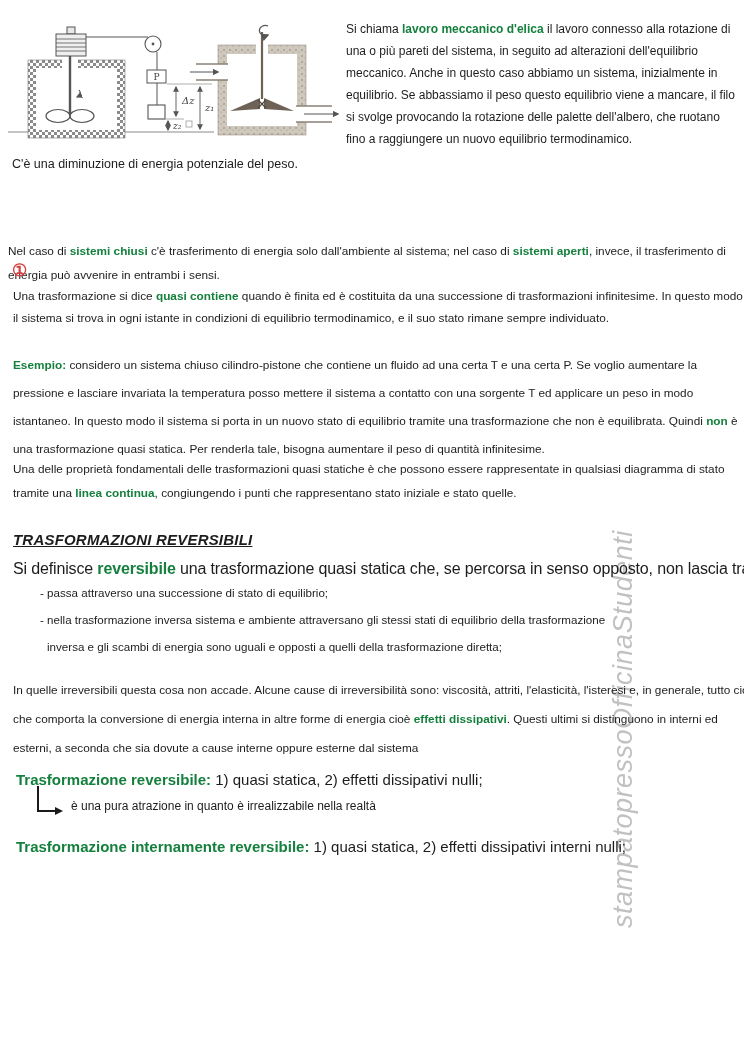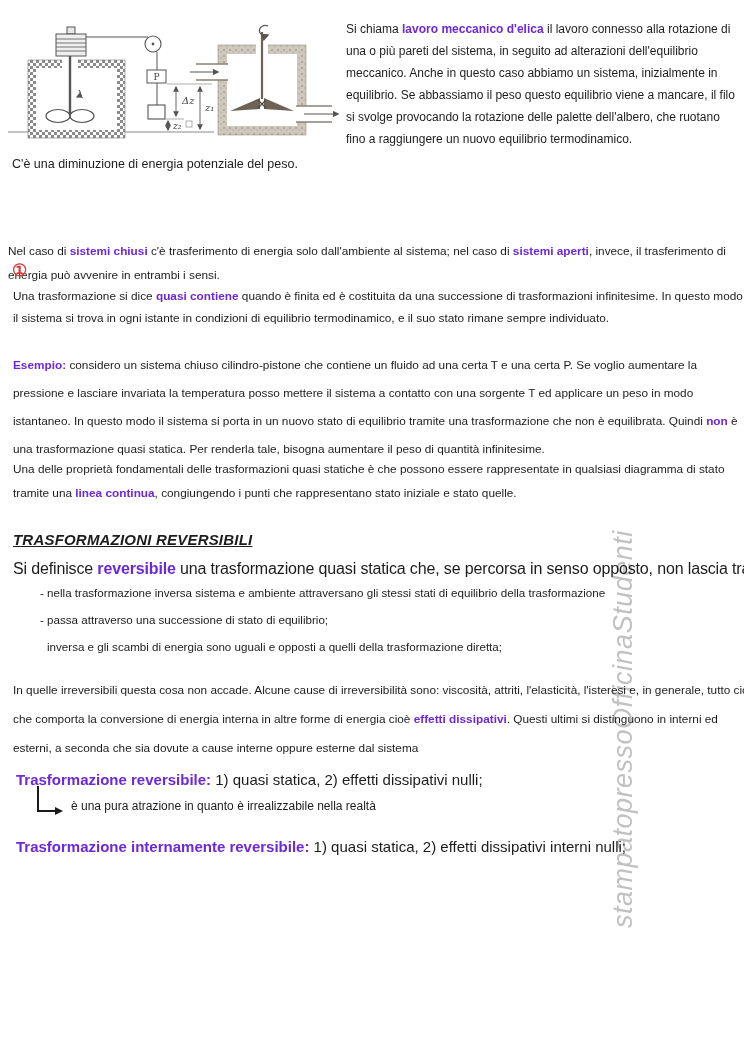--- a/index.html
+++ b/index.html
@@ -2,21 +2,21 @@
 <html><head>
 <meta charset="utf-8">
 <style>
   html,body{margin:0;padding:0;background:#ffffff;}
   .page{
     position:relative;width:744px;height:1052px;background:#ffffff;
     font-family:"Liberation Sans",sans-serif;color:#1c1c1c;overflow:hidden;
   }
   .abs{position:absolute;}
   .body-text{font-size:11.8px;line-height:24px;color:#1c1c1c;}
-  b{font-weight:bold;color:#6d28d9;}
+  b{font-weight:bold;color:#15803d;}
   .caption{left:12px;top:157px;font-size:12.5px;}
   .p-chiusi{left:8px;top:214px;width:734px;margin-top:25px;}
   .p-intro{font-size:12px;line-height:22px;color:#1d1d1d;}
   .red-heading{
     left:12px;top:260px;color:#d64141;font-weight:bold;
     display:flex;align-items:baseline;gap:4px;letter-spacing:1px;
   }
   .red-heading .circ-num{font-size:17px;}
   .red-heading .red-title{font-size:15px;}
   .p-quasi{left:13px;top:285px;width:734px;line-height:22px;}
@@ -158,22 +158,22 @@
 
     <div class="abs body-text p-esempio"><b>Esempio:</b><span> considero un sistema chiuso cilindro-pistone che contiene un fluido ad una certa T e una certa P. Se voglio aumentare la pressione e lasciare invariata la temperatura posso mettere il sistema a contatto con una sorgente T ed applicare un peso in modo istantaneo. In questo modo il sistema si porta in un nuovo stato di equilibrio tramite una trasformazione che non è equilibrata. Quindi </span><b>non</b><span> è una trasformazione quasi statica. Per renderla tale, bisogna aumentare il peso di quantità infinitesime.</span></div>
 
     <div class="abs body-text p-linea"><span>Una delle proprietà fondamentali delle trasformazioni quasi statiche è che possono essere rappresentate in qualsiasi diagramma di stato tramite una </span><b>linea continua</b><span>, congiungendo i punti che rappresentano stato iniziale e stato quelle.</span></div>
 
     <div class="abs h-rev">TRASFORMAZIONI REVERSIBILI</div>
 
     <div class="abs body-text p-rev"><span>Si definisce </span><b>reversibile</b><span> una trasformazione quasi statica che, se percorsa in senso opposto, non lascia traccia di se nell'universo. Cioè:</span></div>
 
     <div class="abs bullets">
+      <div>- passa attraverso una successione di stato di equilibrio;</div>
       <div>- nella trasformazione inversa sistema e ambiente attraversano gli stessi stati di equilibrio della trasformazione</div>
-      <div>- passa attraverso una successione di stato di equilibrio;</div>
       <div class="cont">inversa e gli scambi di energia sono uguali e opposti a quelli della trasformazione diretta;</div>
     </div>
 
     <div class="abs body-text p-irrev"><span>In quelle irreversibili questa cosa non accade. Alcune cause di irreversibilità sono: viscosità, attriti, l'elasticità, l'isteresi e, in generale, tutto cio che comporta la conversione di energia interna in altre forme di energia cioè </span><b>effetti dissipativi</b><span>. Questi ultimi si distinguono in interni ed esterni, a seconda che sia dovute a cause interne oppure esterne dal sistema</span></div>
 
     <div class="abs def-line def-rev"><b>Trasformazione reversibile:</b><span> 1) quasi statica, 2) effetti dissipativi nulli;</span></div>
 
     <div class="abs corner-arrow"></div>
     <div class="abs nota">è una pura atrazione in quanto è irrealizzabile nella realtà</div>
 

